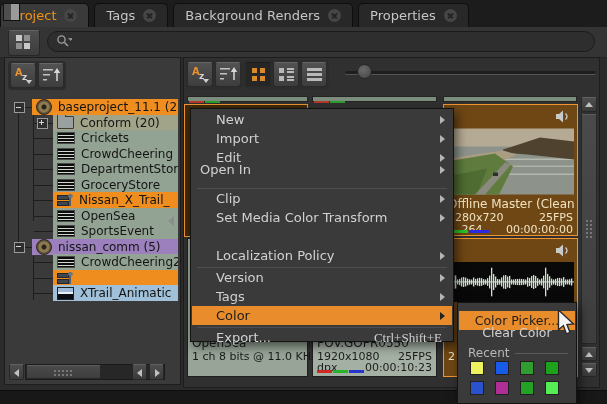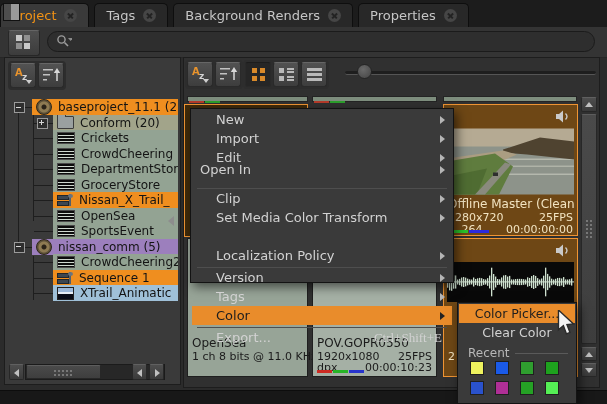--- a/index.html
+++ b/index.html
@@ -64,21 +64,21 @@
   .strip{position:absolute;height:6px;background:#7e8e7e;border:1px solid #242424;box-sizing:border-box;}
   .tick{position:absolute;height:2px;}
   .card{position:absolute;box-sizing:border-box;}
   .card.selected{border:1px solid #ef9433;background:#6e4715;}
   .spk{position:absolute;width:16px;height:13px;}
   .cardname{position:absolute;left:4px;right:3px;font-size:12px;white-space:nowrap;overflow:hidden;}
   .cardinfo{position:absolute;left:4px;right:4px;font-size:11px;display:flex;justify-content:space-between;white-space:nowrap;}
   .cream{color:#f2e4c2;} .dark{color:#1b1b1b;}
   .bar{position:absolute;height:3px;}
   
-  #menu{position:absolute;left:190px;top:108px;width:264px;height:175px;background:#3a3a3a;
+  #menu{position:absolute;left:190px;top:108px;width:264px;height:234px;background:#3a3a3a;
         border:1px solid #131313;box-shadow:3px 4px 10px rgba(0,0,0,.55);z-index:10;box-sizing:border-box;}
   .mitem{position:absolute;left:1px;right:1px;height:19px;display:flex;align-items:center;
          padding:0 10px 0 24px;color:#d2d2d2;font-size:13px;box-sizing:border-box;cursor:default;}
   .mitem.hl{background:#e98c2b;color:#1e1e1e;}
   .mitem .marrow{position:absolute;right:7px;top:6px;width:0;height:0;border-top:4px solid transparent;border-bottom:4px solid transparent;border-left:5px solid #b5b5b5;}
   .mitem.hl .marrow{border-left-color:#222;}
   .mitem .shortcut{margin-left:auto;color:#d2d2d2;font-family:Liberation Serif, serif;}
   .msep{position:absolute;left:6px;right:6px;height:1px;background:#4e4e4e;}
   
   #submenu{position:absolute;left:457px;top:302px;width:120px;height:102px;background:#3a3a3a;
@@ -222,21 +222,20 @@
         <div class="trow" style="left: 47px; top: 161px; width: 125px; background: rgb(147, 163, 147);">
           <span class="ticon icon-audio"></span>
           <span>CrowdCheering2</span>
         </div>
         <div class="tline" style="left: 28px; top: 184.5px; width: 19px; height: 1px;"></div>
         <div class="trow" style="left: 47px; top: 176.5px; width: 125px; background: rgb(239, 142, 31);">
           <span class="ticon icon-seq">
             <i></i>
             <i></i>
           </span>
-          <span>Sequence 1</span>
         </div>
         <div class="tline" style="left: 28px; top: 200px; width: 19px; height: 1px;"></div>
         <div class="trow" style="left: 47px; top: 192px; width: 125px; background: rgb(159, 192, 216);">
           <span class="ticon icon-image"></span>
           <span>XTrail_Animatic</span>
         </div>
         <div class="expander plus" style="left: 31px; top: 24.5px;"></div>
       </div>
 
     <div>
@@ -514,21 +513,21 @@
         <span>Export...</span>
         <span class="shortcut">Ctrl+Shift+E</span>
       </div>
     </div>
 
   <div id="submenu">
     <div id="recent-row">
       <span>Recent</span>
       <span class="rline"></span>
     </div>
-  <div class="smitem hl" style="top: 1px;">
+  <div class="smitem hl" style="top: 8px;">
         <span>Color Picker...</span>
       </div>
       <div class="smitem" style="top: 20px;">
         <span>Clear Color</span>
       </div>
       <div class="swatch" style="left: 12px; top: 58px; background: rgb(238, 242, 94);"></div>
       <div class="swatch" style="left: 37px; top: 58px; background: rgb(26, 90, 232);"></div>
       <div class="swatch" style="left: 62px; top: 58px; background: rgb(47, 158, 47);"></div>
       <div class="swatch" style="left: 87px; top: 58px; background: rgb(30, 162, 30);"></div>
       <div class="swatch" style="left: 12px; top: 78px; background: rgb(42, 82, 204);"></div>

